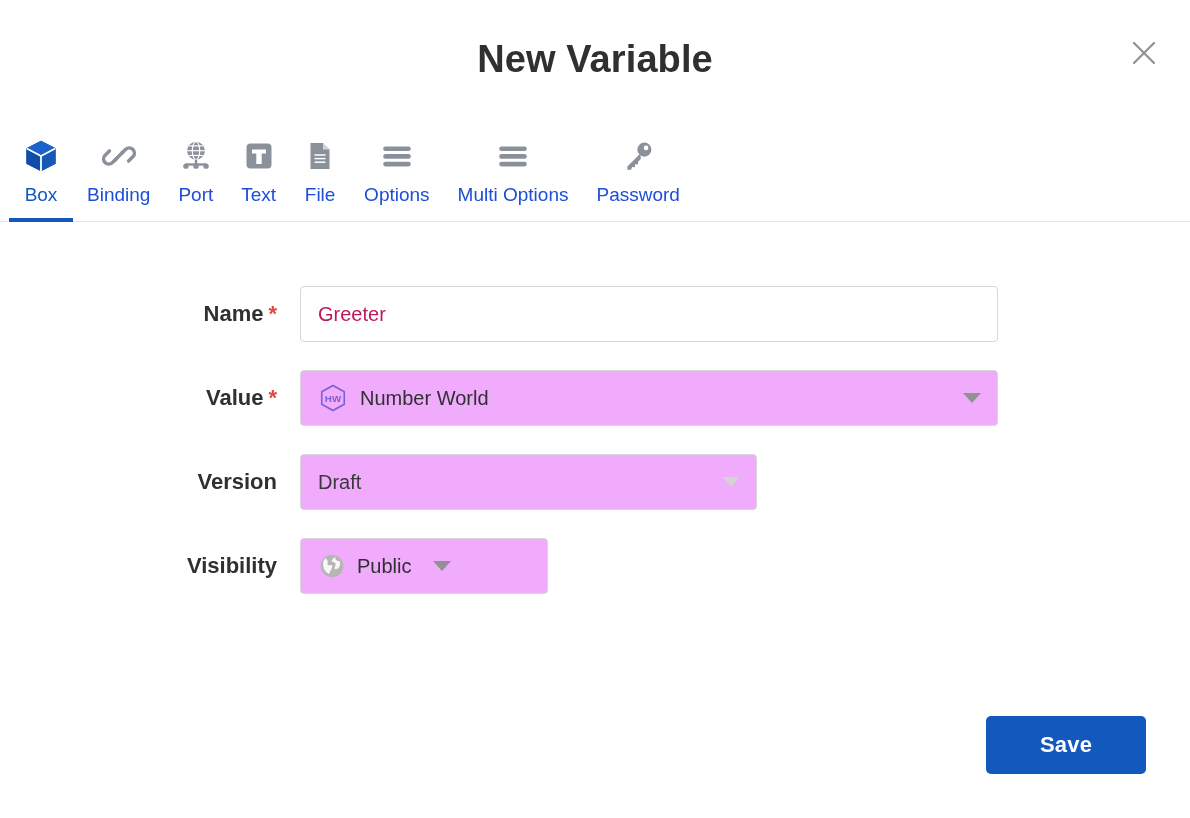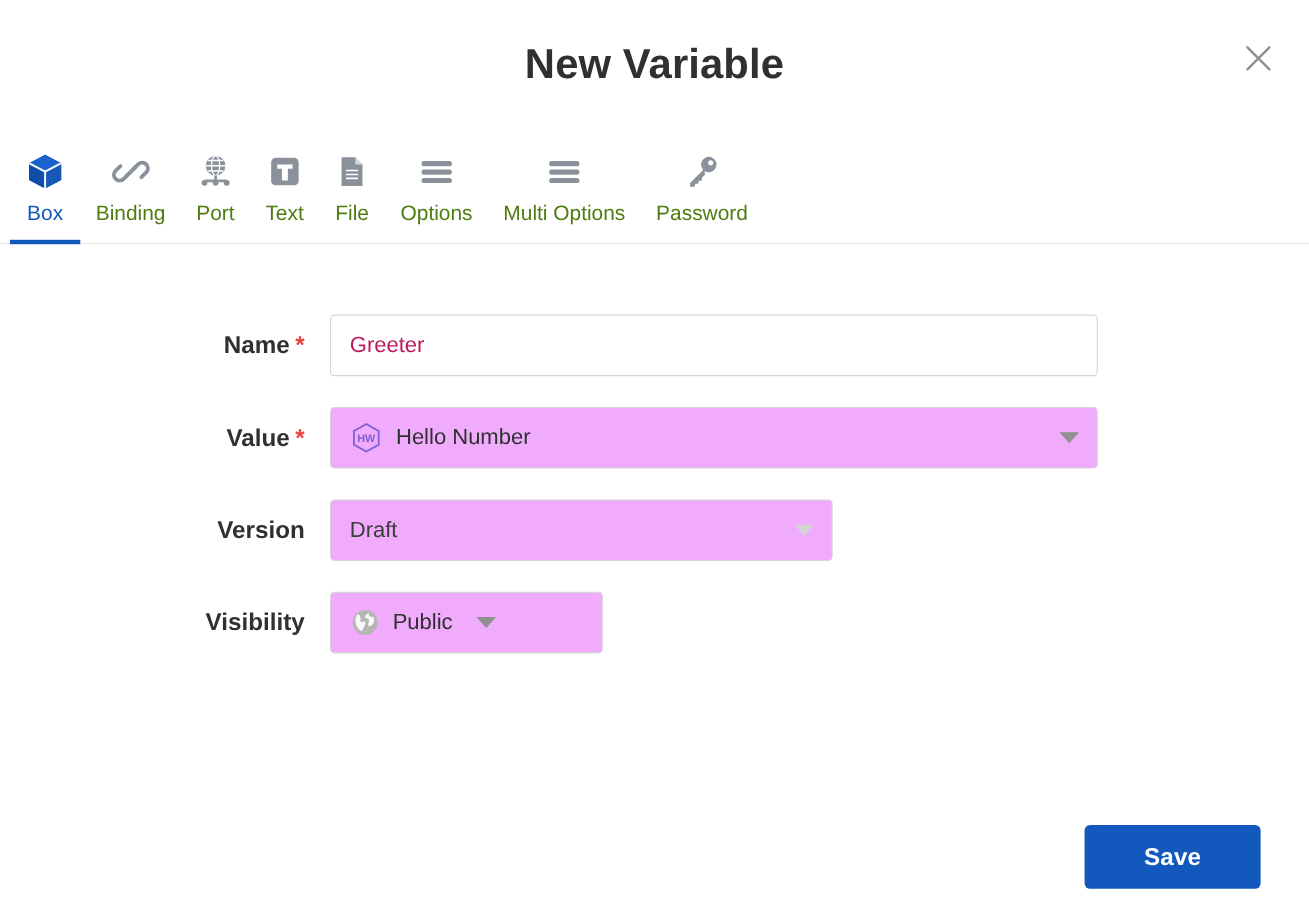--- a/index.html
+++ b/index.html
@@ -72,21 +72,21 @@
   }
   .tab-icon {
     height: 40px;
     display: flex;
     align-items: center;
     justify-content: center;
     margin-bottom: 9px;
   }
   .tab-label {
     font-size: 19px;
-    color: #4d7c0f;
+    color: #1d4ed8;
     white-space: nowrap;
     line-height: 1;
   }
   .tab.active .tab-label {
     color: #1258bd;
   }
   .tab.active::after {
     content: "";
     position: absolute;
     left: 0;
@@ -181,21 +181,21 @@
     margin-right: 11px;
     flex: 0 0 auto;
     display: flex;
     align-items: center;
   }
 
   
   .footer {
     position: absolute;
     right: 44px;
-    bottom: 10px;
+    bottom: 44px;
   }
   .save-button {
     background: #1258bd;
     color: #ffffff;
     border: none;
     border-radius: 5px;
     width: 160px;
     height: 58px;
     font-size: 22px;
     font-weight: bold;
@@ -350,21 +350,21 @@
       <span>Value</span><span class="req-star">*</span>
     </div>
     <div class="field-wrap">
       <div class="select-box value-select">
         <span class="hw-badge">
           <svg width="30" height="30" viewBox="0 0 32 32" aria-hidden="true">
             <path d="M16 2.6 L28 9.3 L28 22.7 L16 29.4 L4 22.7 L4 9.3 Z" fill="none" stroke="#7b5fd4" stroke-width="1.7"></path>
             <text x="16" y="20.3" text-anchor="middle" font-family="Liberation Sans, sans-serif" font-size="10.5" font-weight="bold" fill="#7b5fd4">HW</text>
           </svg>
         </span>
-        <span class="select-text">Hello Number</span>
+        <span class="select-text">Number World</span>
         <span class="caret"></span>
       </div>
     </div>
   </div>
 
   <div class="form-row">
     <div class="form-label">Version</div>
     <div class="field-wrap">
       <div class="select-box version-select">
         <span class="select-text">Draft</span>

